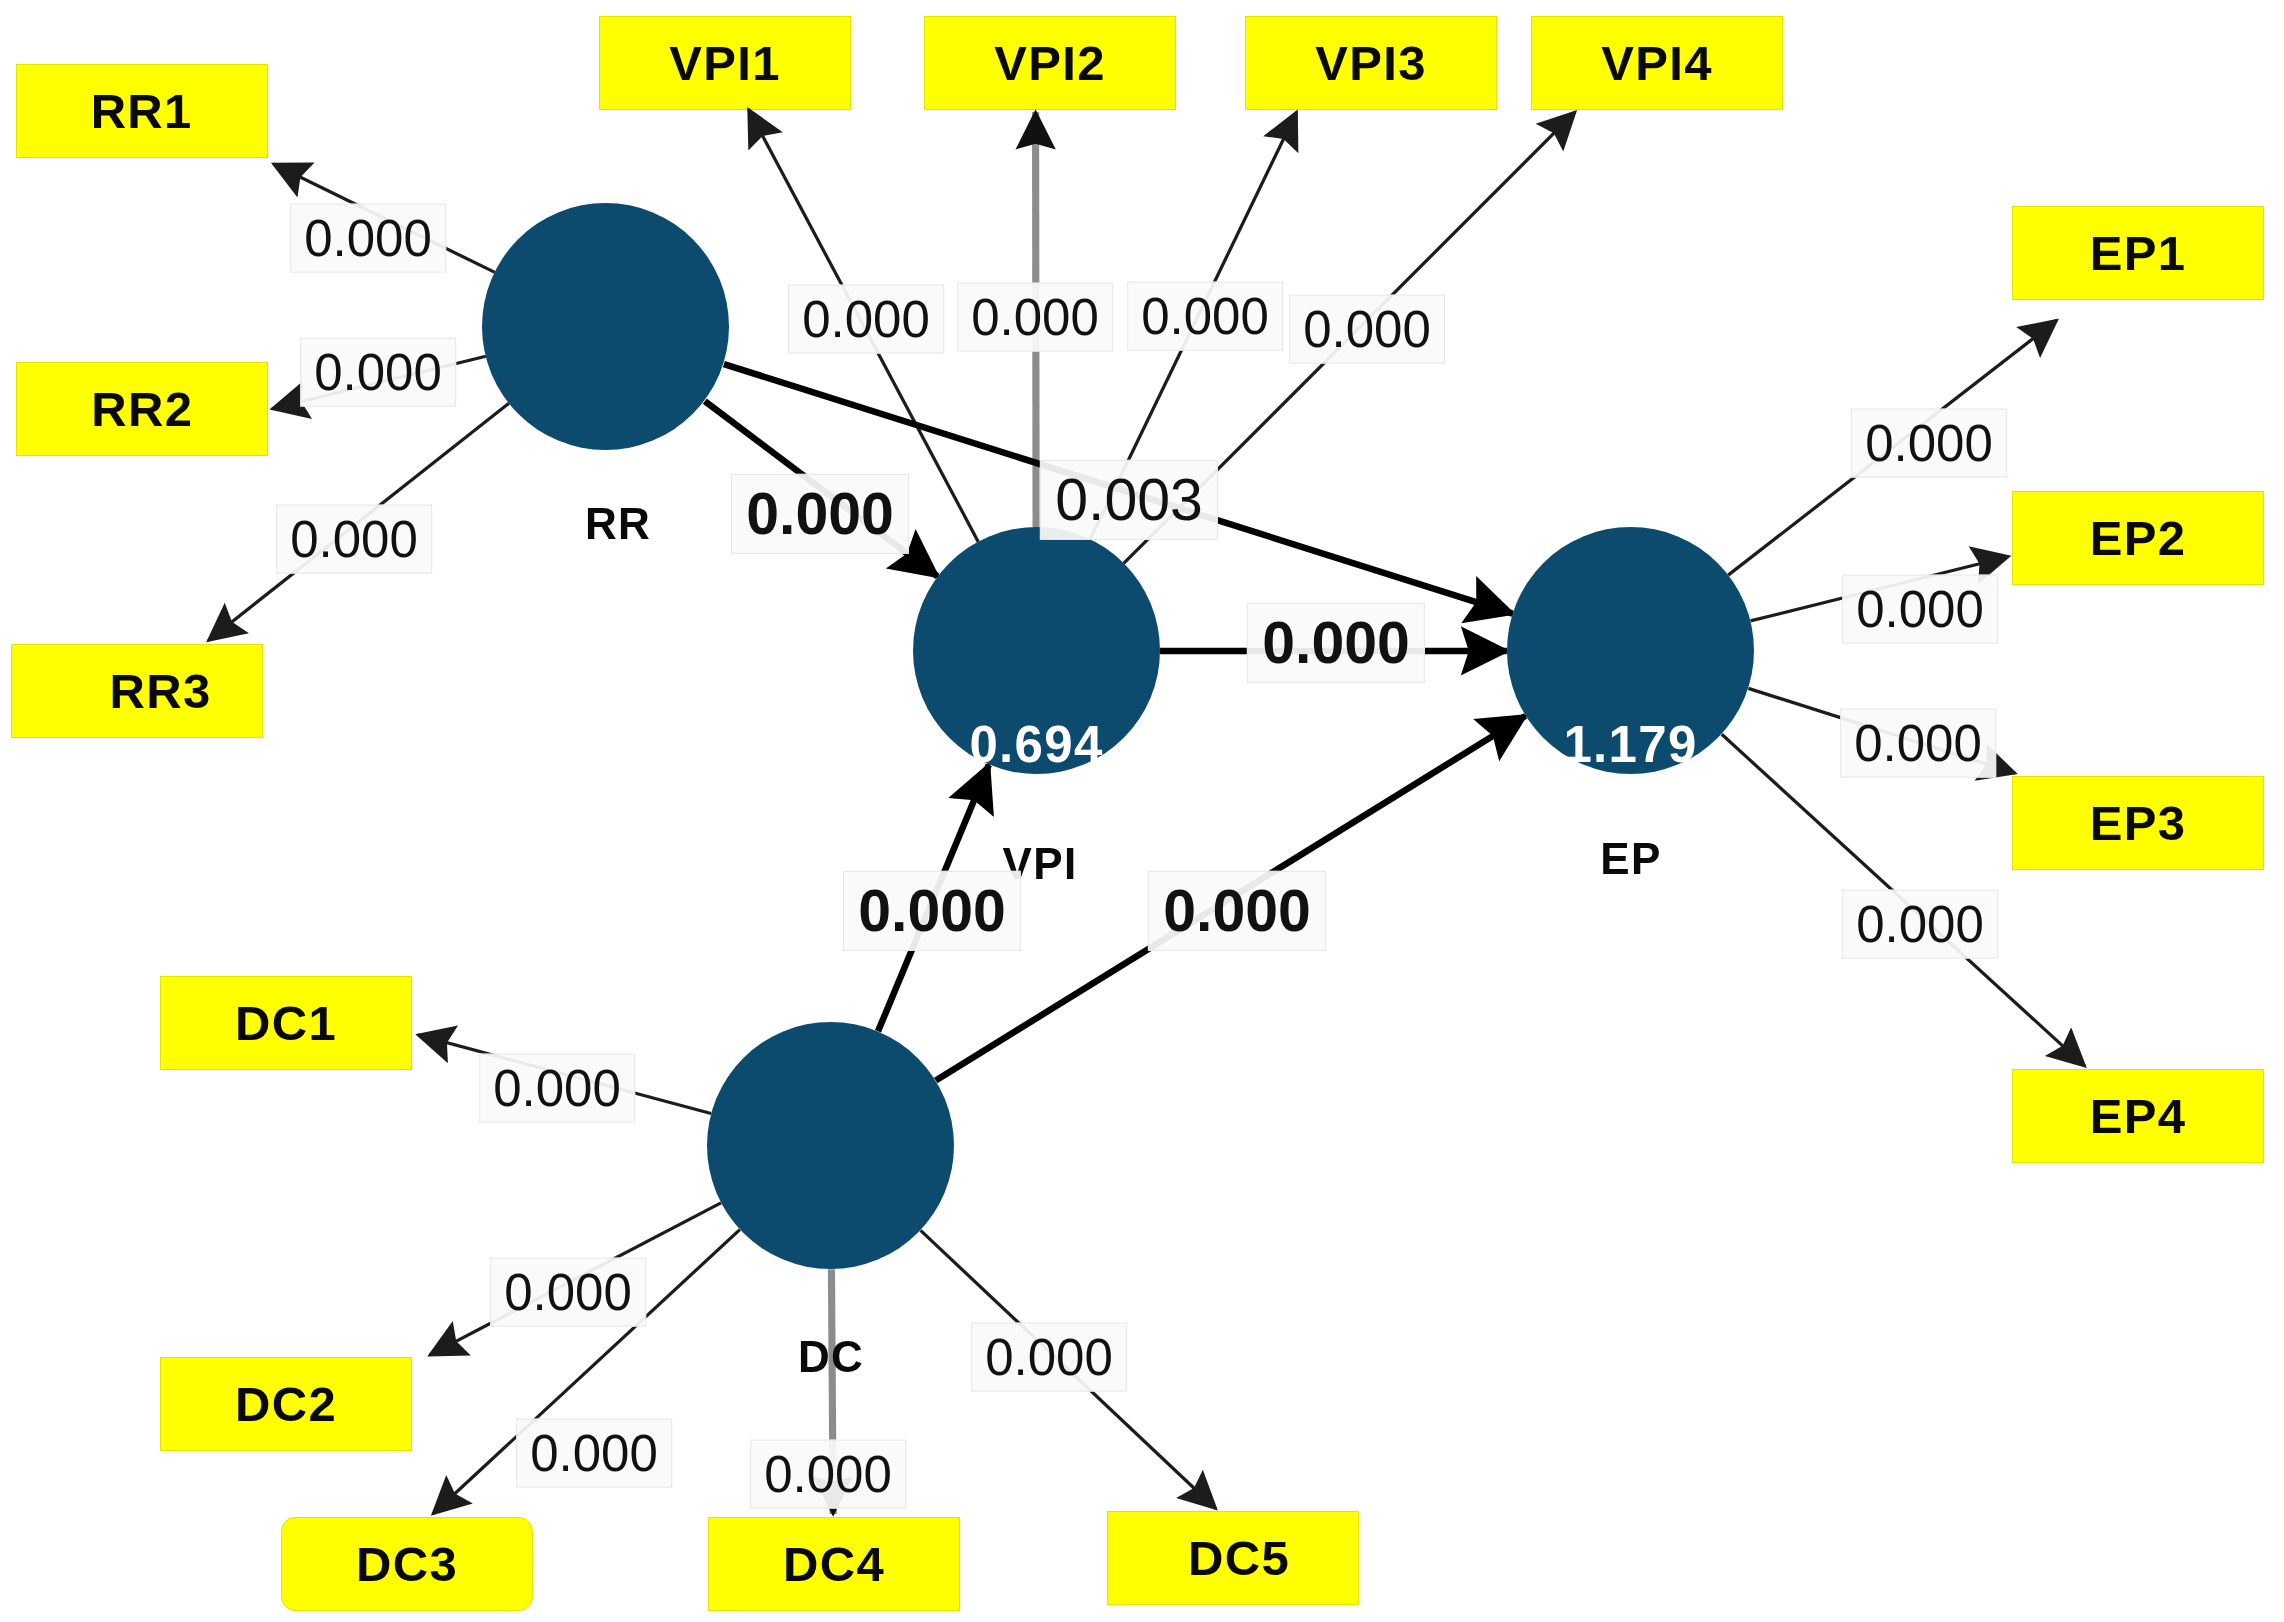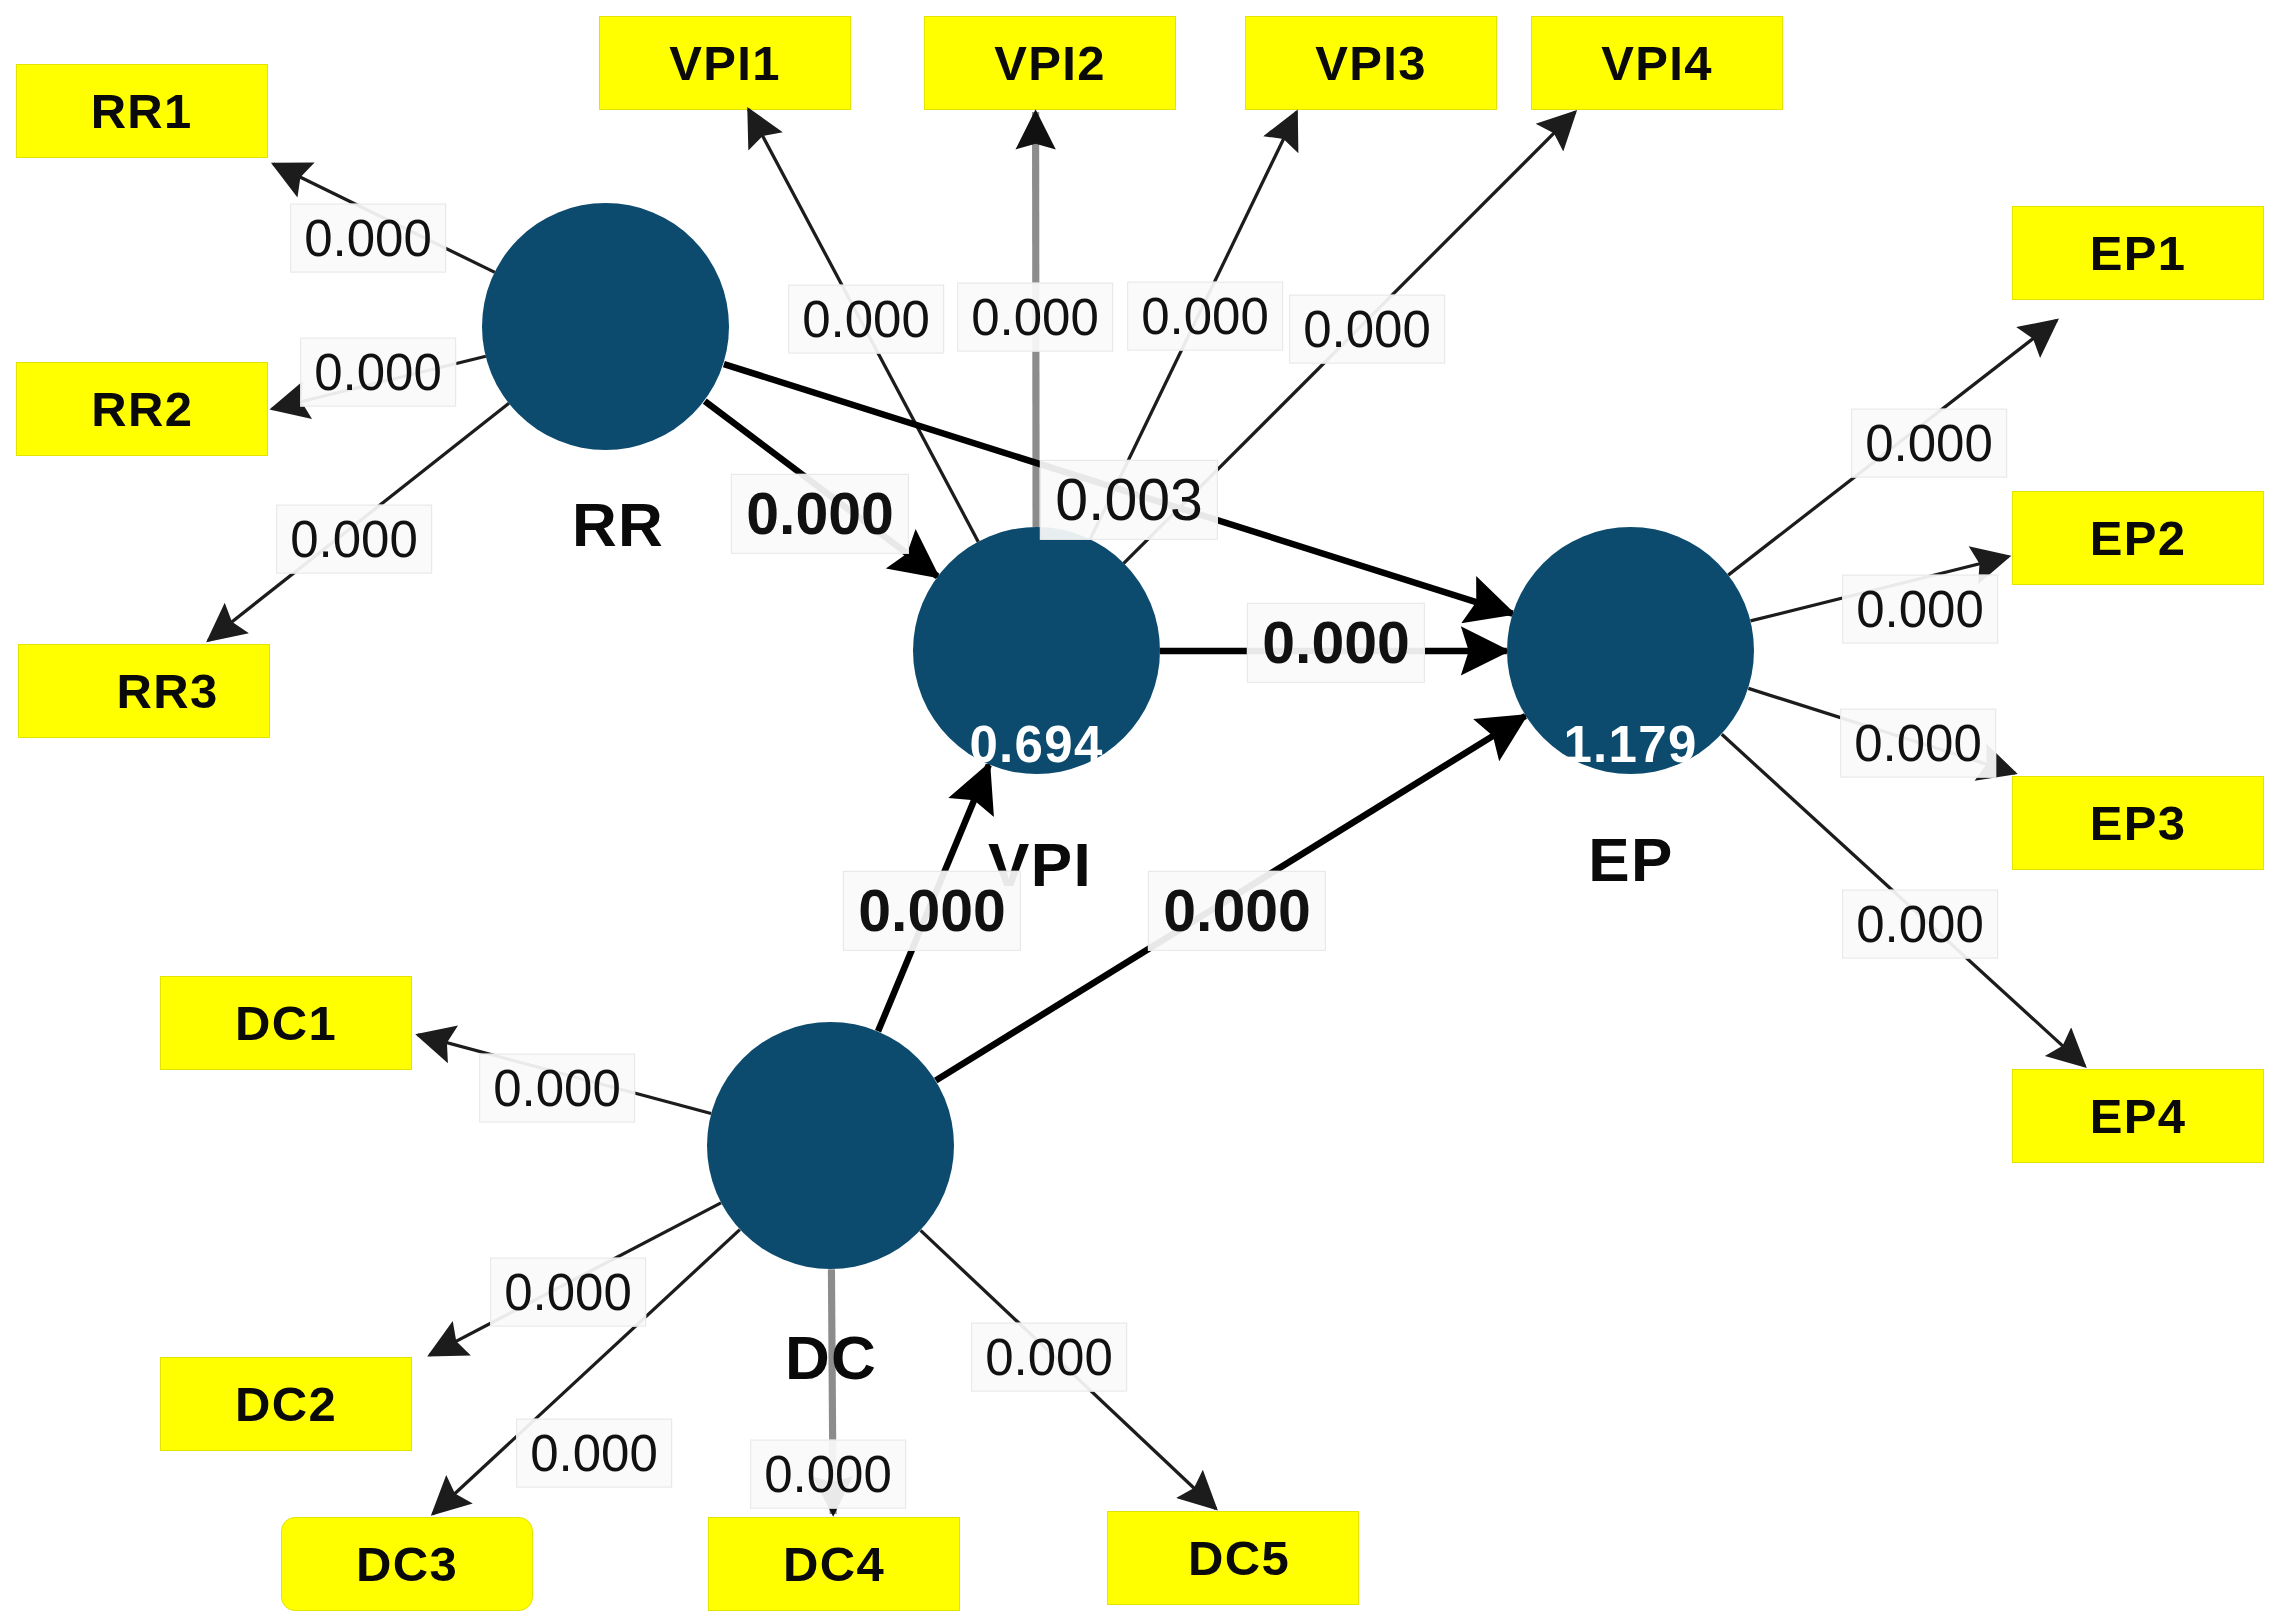--- a/index.html
+++ b/index.html
@@ -13,21 +13,21 @@
     font-size:49px;font-weight:600;color:#0a0a0a;z-index:1;letter-spacing:1.3px;
   }
   .latent{
     position:absolute;width:247px;height:247px;border-radius:50%;
     background:#0c4a6e;z-index:3;
     display:flex;align-items:flex-end;justify-content:center;
   }
   .lval{color:#ffffff;font-size:51px;font-weight:700;letter-spacing:1.3px;}
   .nlabel{
     position:absolute;transform:translate(-50%,-50%);z-index:3;
-    font-size:62px;font-weight:700;color:#0a0a0a;white-space:nowrap;letter-spacing:1.3px;
+    font-size:44px;font-weight:700;color:#0a0a0a;white-space:nowrap;letter-spacing:1.3px;
   }
   .plabel{
     position:absolute;transform:translate(-50%,-50%);z-index:4;
     background:rgba(250,250,250,0.93);border:0.7px solid #e6e6e6;
     padding:3.9px 13px;font-size:51px;font-weight:400;color:#111111;white-space:nowrap;
   }
   .plabel.big{font-size:59px;padding:5.2px 14.3px;}
   .plabel.bold{font-weight:700;font-size:59px;padding:5.2px 14.3px;}
 </style>
 </head>
@@ -86,21 +86,21 @@
   </div>
 
   <div class="nlabel" style="left:618px;top:524px">RR</div>
   <div class="nlabel" style="left:1040px;top:864px">VPI</div>
   <div class="nlabel" style="left:1631px;top:859px">EP</div>
   <div class="nlabel" style="left:831px;top:1357px">DC</div>
 
   <div id="node-layer">
       <div class="box" style="left: 15.6px; top: 64px;">RR1</div>
       <div class="box" style="left: 16.3px; top: 362px;">RR2</div>
-      <div class="box" style="left: 18px; top: 644px; padding-left: 47px;">RR3</div>
+      <div class="box" style="left: 11px; top: 644px; padding-left: 47px;">RR3</div>
       <div class="box" style="left: 599px; top: 16.3px;">VPI1</div>
       <div class="box" style="left: 924px; top: 16.3px;">VPI2</div>
       <div class="box" style="left: 1245px; top: 16.3px;">VPI3</div>
       <div class="box" style="left: 1531px; top: 16.3px;">VPI4</div>
       <div class="box" style="left: 2012px; top: 206px;">EP1</div>
       <div class="box" style="left: 2012px; top: 491px;">EP2</div>
       <div class="box" style="left: 2012px; top: 776px;">EP3</div>
       <div class="box" style="left: 2012px; top: 1069px;">EP4</div>
       <div class="box" style="left: 160px; top: 976px;">DC1</div>
       <div class="box" style="left: 160px; top: 1357px;">DC2</div>

